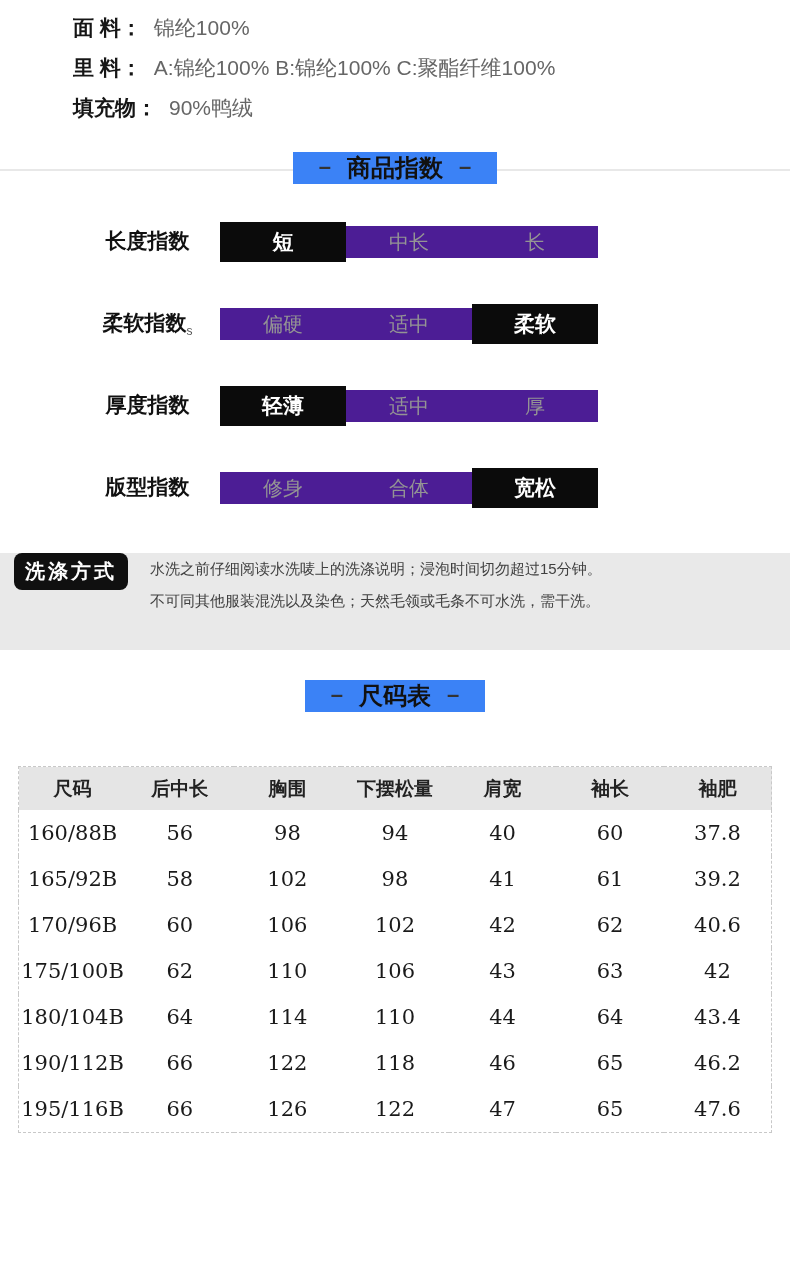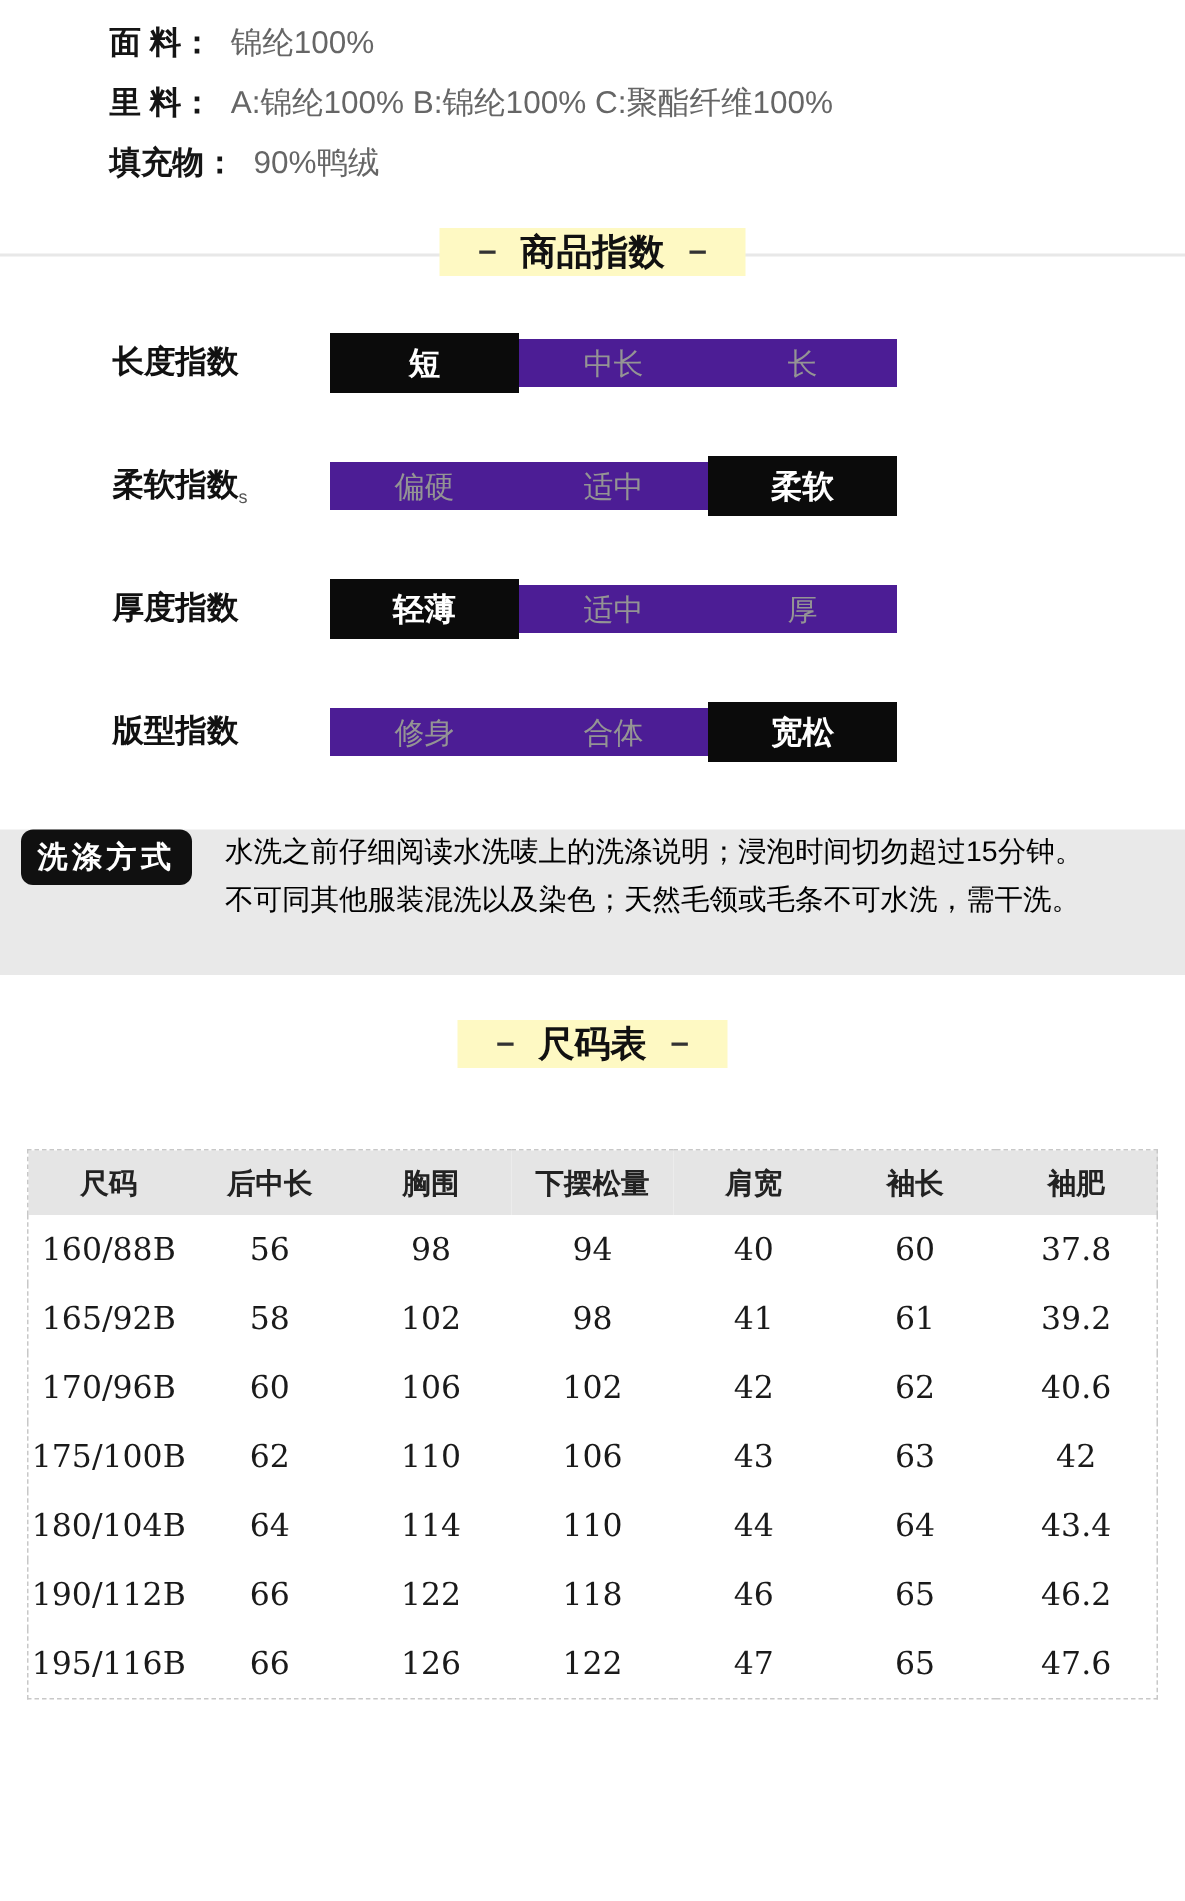--- a/index.html
+++ b/index.html
@@ -9,38 +9,38 @@
     color:#111;overflow:hidden;
   }
   
   .fabric{padding:14px 0 0 73px;}
   .fabric-row{display:flex;align-items:baseline;margin-bottom:12px;}
   .f-label{font-weight:bold;font-size:21px;color:#151515;white-space:pre;}
   .f-value{font-size:21px;color:#666;margin-left:12px;white-space:pre;}
   
   .section-title{position:relative;text-align:center;margin-top:30px;height:34px;}
   .section-title .line{position:absolute;left:0;right:0;top:17px;height:2px;background:#e8e8e8;}
-  .section-title .inner{position:relative;display:inline-block;background:#fef9c3;padding:0 26px;}
+  .section-title .inner{position:relative;display:inline-block;background:#3b82f6;padding:0 26px;}
   .section-title .t{font-size:24px;font-weight:bold;color:#111;margin:0 16px;}
   .section-title .dash{font-size:22px;font-weight:bold;color:#333;position:relative;top:-2px;}
   
-  .index-rows{margin:36px 0 0 75px;}
+  .index-rows{margin:36px 0 0 75px;text-align:center;}
   .index-row{display:flex;align-items:center;height:40px;margin-bottom:42px;}
   .index-label{width:145px;font-size:21px;font-weight:bold;color:#111;}
   .index-label .suffix{font-size:12px;font-weight:normal;color:#555;vertical-align:sub;}
   .bar{display:flex;align-items:center;}
   .seg{width:126px;height:32px;background:#4c1d95;color:#949494;font-size:20px;
        display:flex;align-items:center;justify-content:center;}
   .seg.sel{height:40px;background:#0b0b0b;color:#fff;font-weight:bold;font-size:21px;}
   
   .wash{margin-top:45px;height:97px;background:#e9e9e9;display:flex;align-items:flex-start;
         padding:0 14px;box-sizing:border-box;}
   .wash-badge{background:#101010;color:#fff;font-size:20px;font-weight:bold;
         padding:5px 11px;border-radius:8px;letter-spacing:3px;white-space:nowrap;}
-  .wash-text{margin-left:22px;font-size:19px;line-height:32px;color:#000000;}
+  .wash-text{margin-left:22px;font-size:15px;line-height:32px;color:#404040;}
   
   .size-table-wrap{margin:52px 18px 0;}
   table.size-table{width:100%;border-collapse:collapse;table-layout:fixed;
         border:1px dashed #c8c8c8;}
   .size-table th{background:#e5e5e5;height:41px;font-size:19px;font-weight:bold;
         color:#222;text-align:center;font-family:"Liberation Sans","DejaVu Sans",sans-serif;}
   .size-table td{height:44px;text-align:center;font-size:21px;color:#1a1a1a;
         font-family:"DejaVu Serif","Liberation Serif",serif;}
 </style>
 </head>

